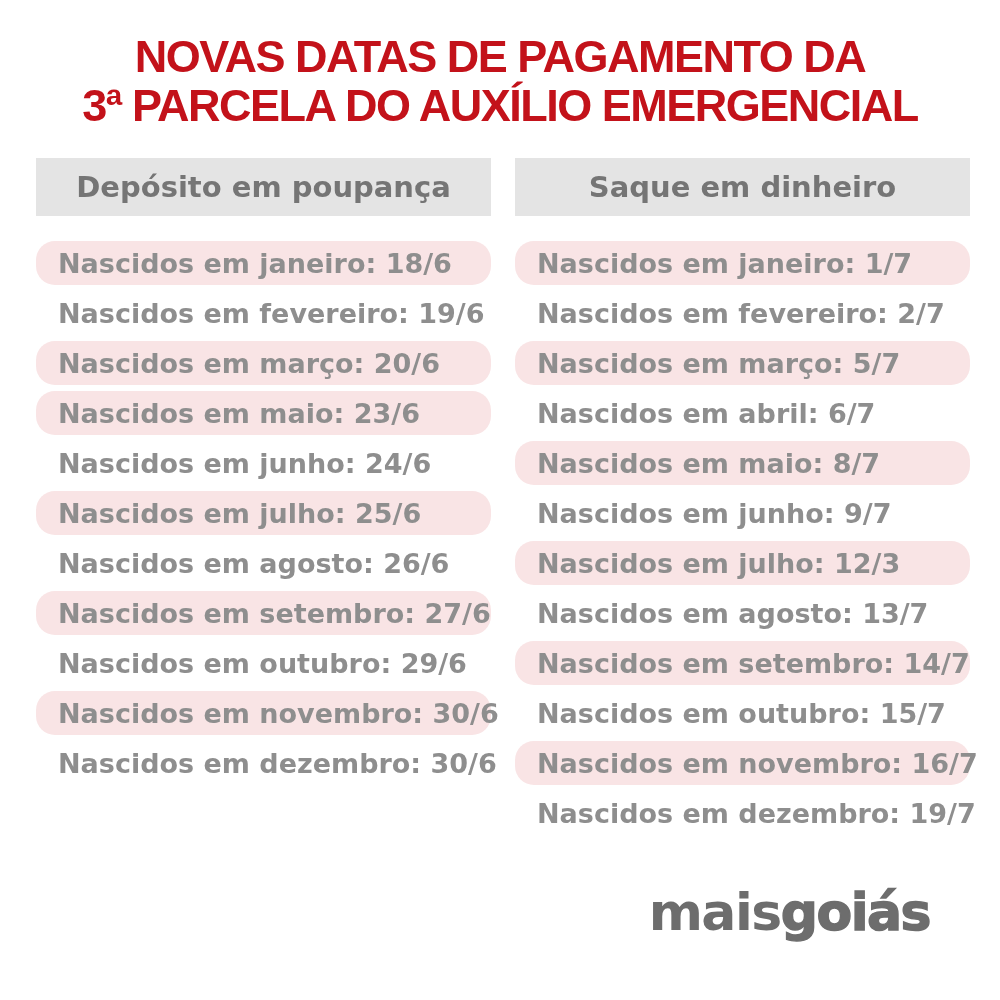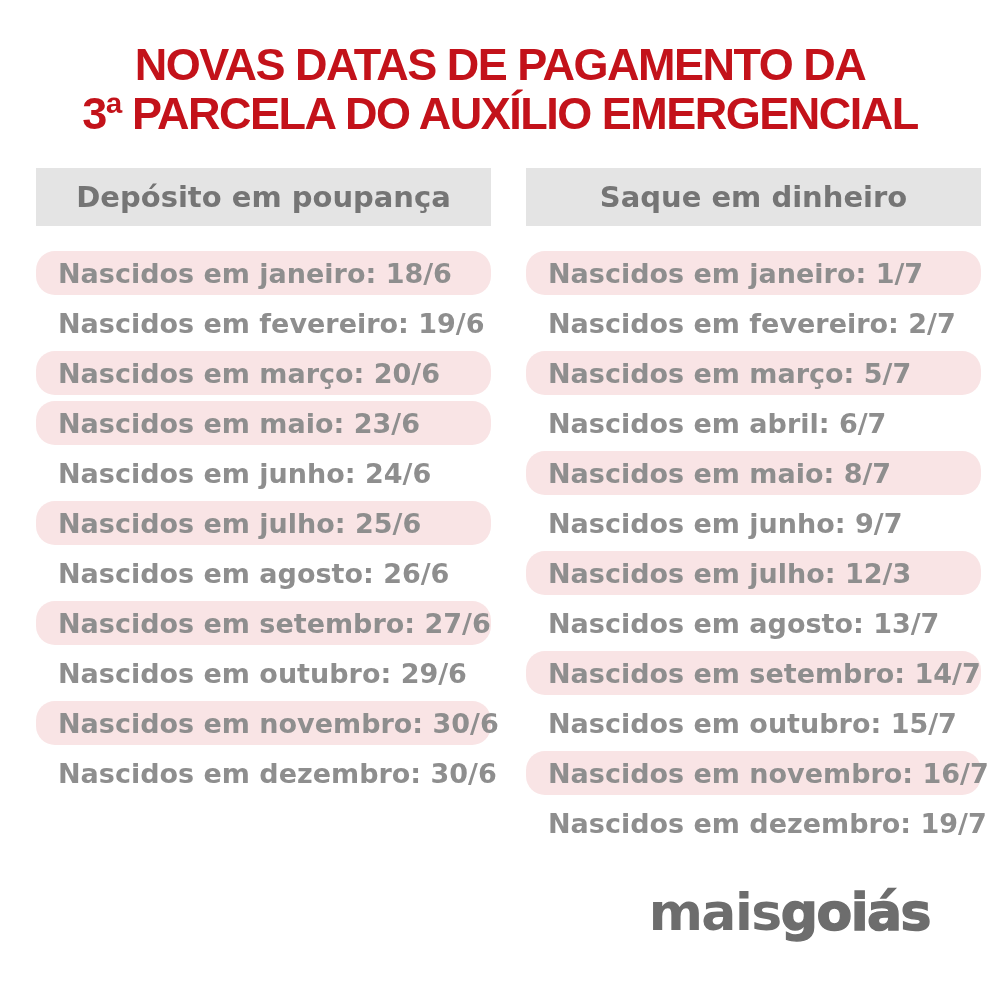--- a/index.html
+++ b/index.html
@@ -12,29 +12,29 @@
     --logo_gray:#6d6d6d;
   }
   html,body{margin:0;padding:0;}
   body{
     width:1000px;height:1000px;background:#ffffff;
     font-family:"Liberation Sans",sans-serif;
   }
   .canvas{position:relative;width:1000px;height:1000px;overflow:hidden;background:#fff;}
 
   .title{
-    position:absolute;top:40px;left:0;width:1000px;
+    position:absolute;top:32px;left:0;width:1000px;
     text-align:center;color:var(--accent);
     font-family:"Liberation Sans",sans-serif;
     font-weight:800;font-size:45px;line-height:49px;letter-spacing:-1.5px;
   }
 
   .columns{
-    position:absolute;top:168px;left:36px;width:934px;
-    display:flex;gap:35px;
+    position:absolute;top:158px;left:36px;width:934px;
+    display:flex;gap:24px;
   }
   .col{width:455px;flex:0 0 455px;}
   .col-header{
     height:58px;background:var(--band_gray);
     display:flex;align-items:center;justify-content:center;
     font-family:"DejaVu Sans",sans-serif;
     font-size:29px;font-weight:700;color:var(--header_text);
     margin-bottom:25px;
   }
   .row{

